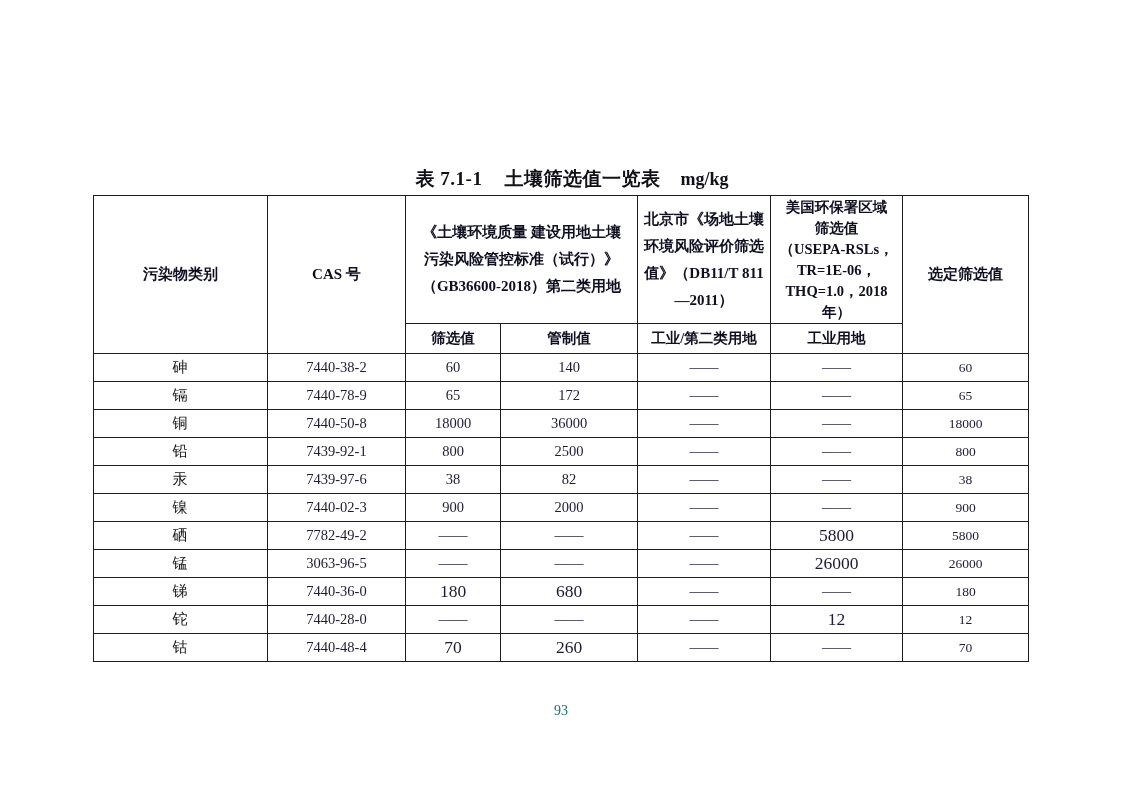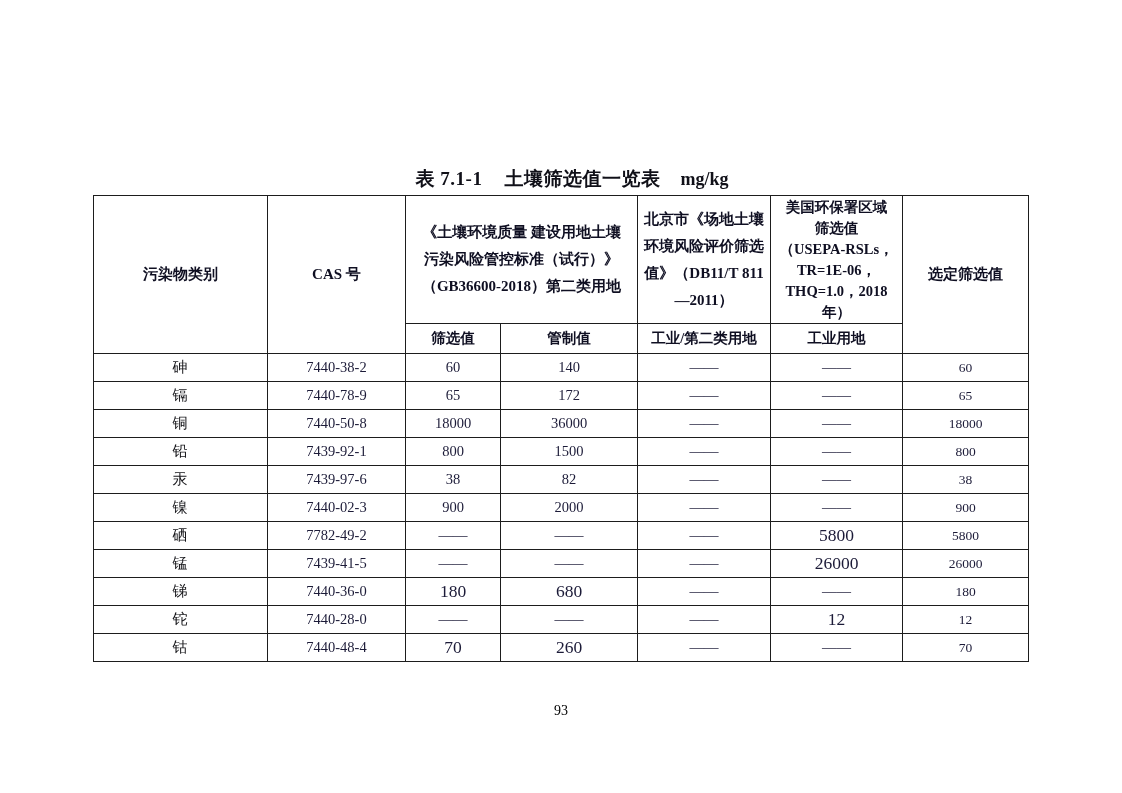--- a/index.html
+++ b/index.html
@@ -40,21 +40,21 @@
   .lh28{line-height:27px;}
   .lh21{line-height:21px;font-size:14.5px !important;}
   .sub{font-size:14.5px !important;}
   td.zh{font-size:15px;color:#141418;letter-spacing:1px;}
   td.num{font-size:14.5px;color:#1c1b38;}
   td.lg{font-size:17.5px;}
   td.sel{vertical-align:top;font-size:13.5px;padding-top:2px;line-height:15px;}
   
   .page-number{
     position:absolute;top:703px;left:0;width:100%;
-    text-align:center;font-size:14px;color:#000000;
+    text-align:center;font-size:14px;color:#0f766e;
   }
 </style>
 </head>
 <body>
 
 <div class="page">
 
   <div class="doc-title">
     <span class="t-label">表 7.1-1</span><span class="t-text">土壤筛选值一览表</span><span class="t-unit">mg/kg</span>
   </div>
@@ -120,21 +120,21 @@
         <td class="num">18000</td>
         <td class="num">36000</td>
         <td class="num">——</td>
         <td class="num">——</td>
         <td class="num sel">18000</td>
       </tr>
       <tr>
         <td class="zh">铅</td>
         <td class="num">7439-92-1</td>
         <td class="num">800</td>
-        <td class="num">1500</td>
+        <td class="num">2500</td>
         <td class="num">——</td>
         <td class="num">——</td>
         <td class="num sel">800</td>
       </tr>
       <tr>
         <td class="zh">汞</td>
         <td class="num">7439-97-6</td>
         <td class="num">38</td>
         <td class="num">82</td>
         <td class="num">——</td>
@@ -154,21 +154,21 @@
         <td class="zh">硒</td>
         <td class="num">7782-49-2</td>
         <td class="num">——</td>
         <td class="num">——</td>
         <td class="num">——</td>
         <td class="num lg">5800</td>
         <td class="num sel">5800</td>
       </tr>
       <tr>
         <td class="zh">锰</td>
-        <td class="num">7439-41-5</td>
+        <td class="num">3063-96-5</td>
         <td class="num">——</td>
         <td class="num">——</td>
         <td class="num">——</td>
         <td class="num lg">26000</td>
         <td class="num sel">26000</td>
       </tr>
       <tr>
         <td class="zh">锑</td>
         <td class="num">7440-36-0</td>
         <td class="num lg">180</td>

